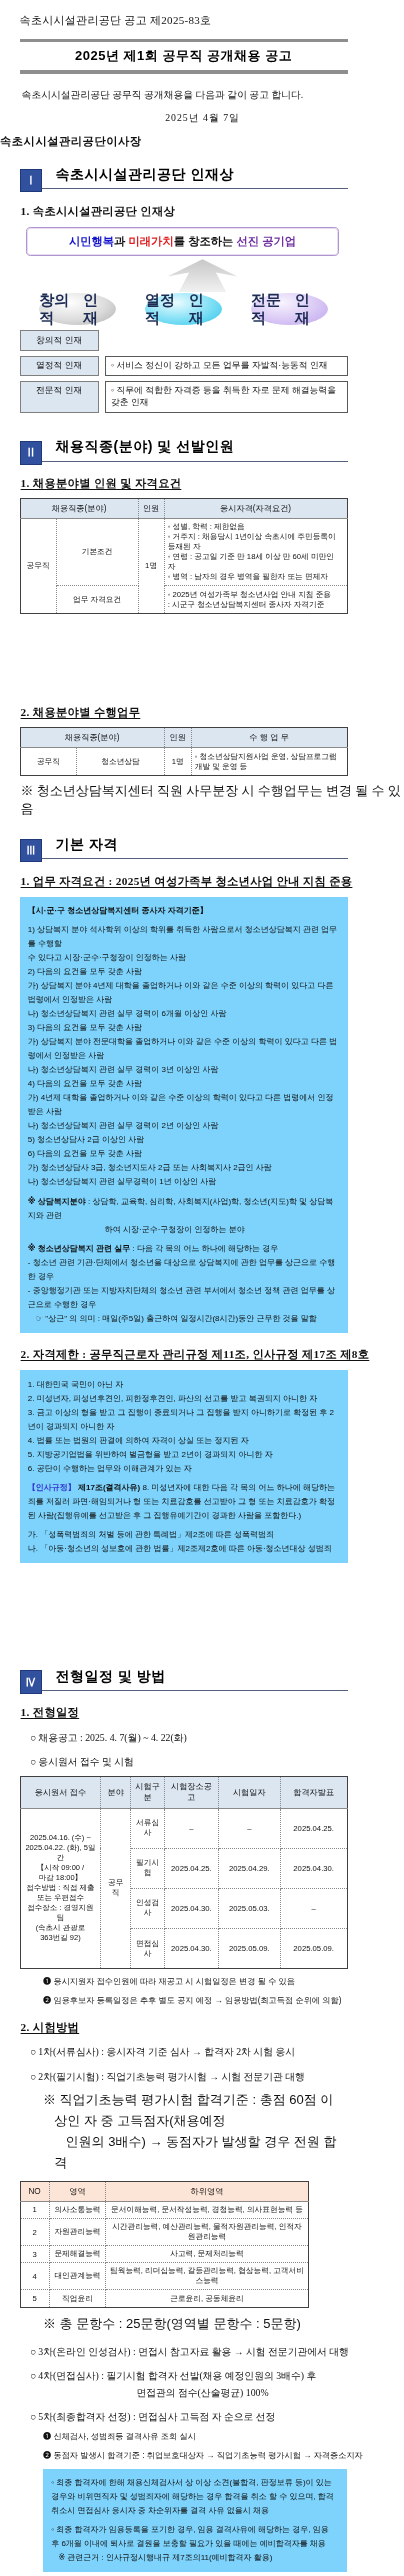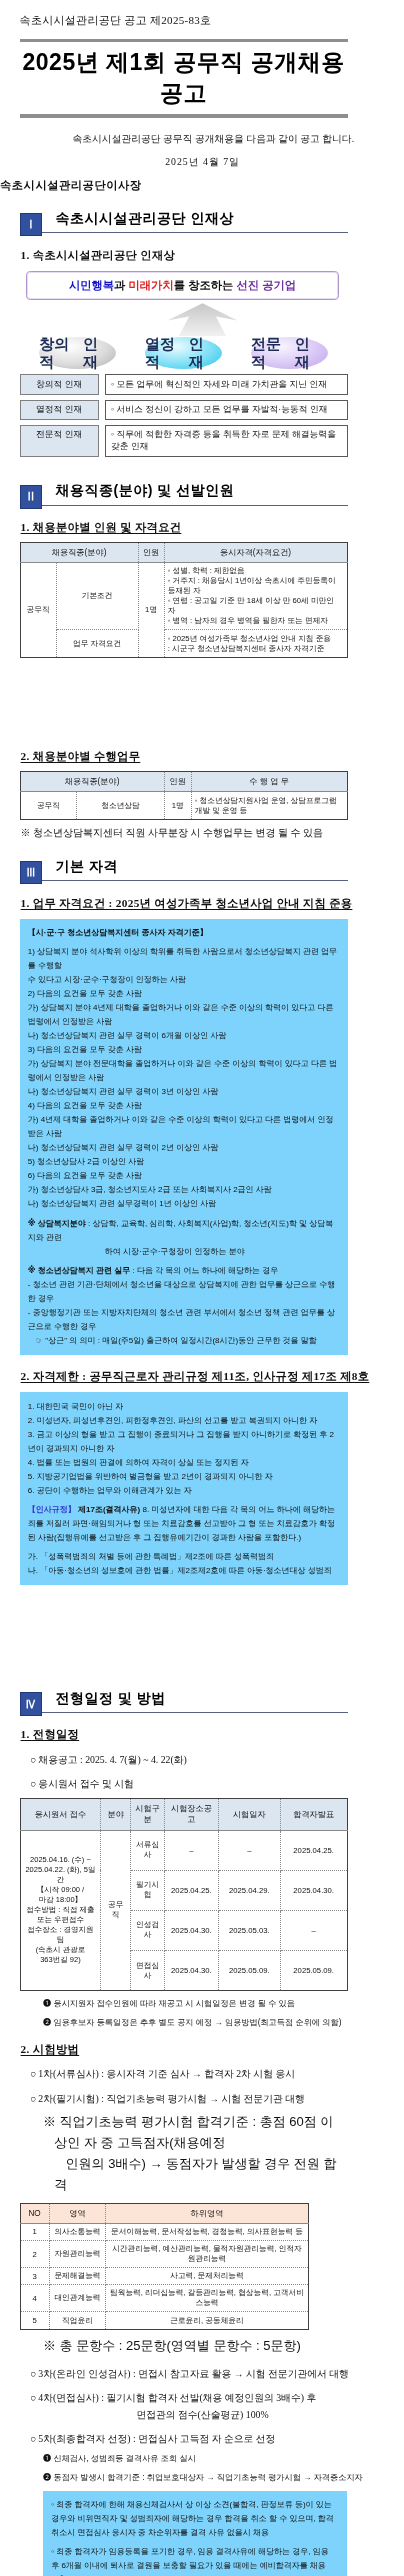--- a/index.html
+++ b/index.html
@@ -4,23 +4,23 @@
 <style>
   html,body{margin:0;padding:0;background:#ffffff;}
   body{width:405px;font-family:"Liberation Serif","DejaVu Serif",serif;color:#111;}
   .page{position:relative;width:405px;min-height:2613px;background:#fff;overflow:hidden;}
 
   .notice-no{padding-top:13.4px;margin-left:19.6px;font-size:11px;letter-spacing:0.3px;}
 
   .banner{margin-top:10.3px;margin-left:19.6px;width:328px;}
   .banner .bar{height:3.6px;background:#8e8e8e;}
   .banner .ttl{text-align:center;font-family:"Liberation Sans","DejaVu Sans",sans-serif;
-    font-weight:bold;font-size:23px;letter-spacing:0.5px;padding:5.2px 0 4.6px 0;color:#000;}
-
-  .intro{margin:15.5px 0 0 21.6px;font-size:9.8px;text-align:center;}
+    font-weight:bold;font-size:13px;letter-spacing:0.5px;padding:5.2px 0 4.6px 0;color:#000;}
+
+  .intro{margin:15.5px 0 0 21.6px;font-size:9.8px;}
   .date-line{margin-top:10.3px;text-align:center;font-size:9.8px;letter-spacing:1px;}
   .issuer{margin-top:8.2px;text-align:left;font-size:11.3px;font-weight:bold;
     font-family:"Liberation Sans","DejaVu Sans",sans-serif;letter-spacing:0.5px;}
 
   .sec-head{margin:17.5px 0 0 19.6px;width:328px;display:flex;align-items:flex-end;
     border-bottom:1.5px solid #55617e;padding-bottom:0;}
   .sec-badge{width:20.6px;height:21.6px;background:#31519e;color:#fff;display:flex;
     align-items:center;justify-content:center;font-family:"Liberation Sans",sans-serif;
     font-weight:bold;font-size:11.3px;margin-bottom:-4.1px;border:0.5px solid #20397a;}
   .sec-title{margin-left:13.4px;font-family:"Liberation Sans","DejaVu Sans",sans-serif;
@@ -53,21 +53,21 @@
   table.t{border-collapse:collapse;margin:7.2px 0 0 19.6px;width:328px;
     font-family:"Liberation Sans","DejaVu Sans",sans-serif;font-size:7.7px;}
   table.t th,table.t td{border:0.5px dotted #8a8a8a;text-align:center;vertical-align:middle;
     padding:3.1px 3.1px;}
   table.t{border:1px solid #404040;}
   table.t tr.th th{background:#dce6f1;font-weight:normal;font-size:8.2px;padding:4.1px 2.1px;
     border-bottom:0.5px solid #8a8a8a;}
   table.t tr.or th{background:#fce4d6;}
   table.t td.left{text-align:left;}
   table.t td.tall{height:33px;}
-  .t-note{margin:6.2px 0 0 20.6px;font-size:10px;}
+  .t-note{margin:6.2px 0 0 20.6px;font-size:13px;}
 
   .graybox{margin:8.2px 0 0 19.6px;width:328px;background:#7dd3fc;box-sizing:border-box;
     padding:7.2px 8.2px;font-family:"Liberation Sans","DejaVu Sans",sans-serif;
     font-size:8px;line-height:1.75;}
   .graybox .bt{font-weight:bold;}
   .graybox .blue{color:#3333cc;font-weight:bold;}
   .graybox p{margin:0 0 5.2px 0;}
   .graybox p:last-child{margin-bottom:0;}
 
   .o-item{margin:9.3px 0 0 30px;width:317px;font-size:9.8px;line-height:1.55;
@@ -117,21 +117,20 @@
       <span>인  재</span>
     </div>
     <div class="ellipse el-purp">
       <span>전문적</span>
       <span>인  재</span>
     </div>
   </div>
 
   <div class="talent-row">
     <div class="talent-label">창의적 인재</div>
-    <div class="talent-desc">◦ 모든 업무에 혁신적인 자세와 미래 가치관을 지닌 인재</div>
   </div>
   <div class="talent-row">
     <div class="talent-label">열정적 인재</div>
     <div class="talent-desc">◦ 서비스 정신이 강하고 모든 업무를 자발적·능동적 인재</div>
   </div>
   <div class="talent-row">
     <div class="talent-label">전문적 인재</div>
     <div class="talent-desc">◦ 직무에 적합한 자격증 등을 취득한 자로 문제 해결능력을 갖춘 인재</div>
   </div>
 

